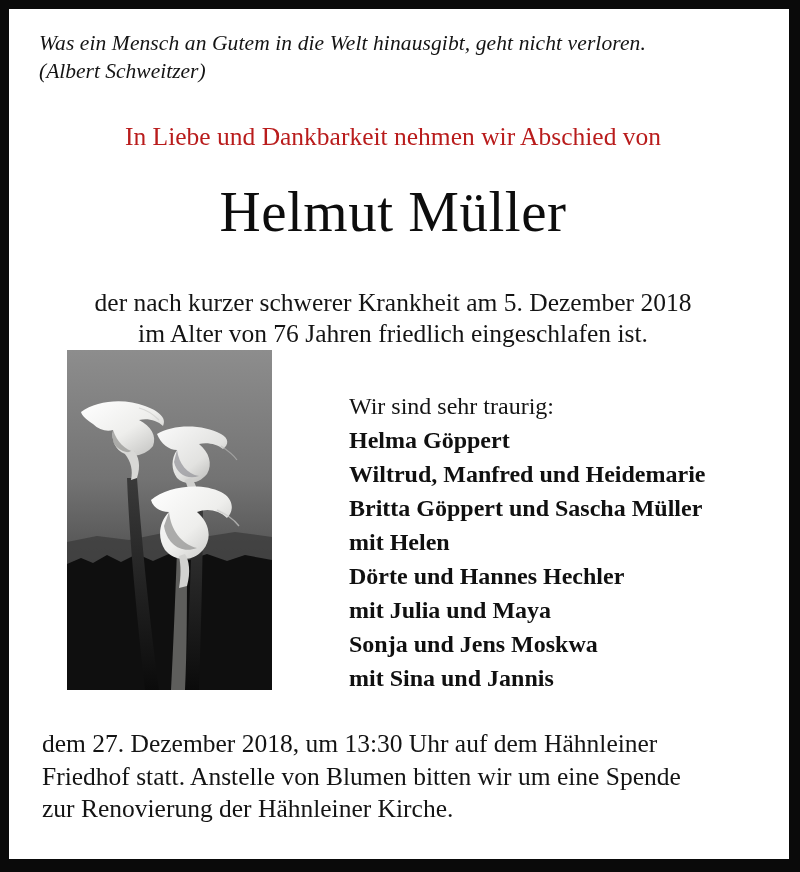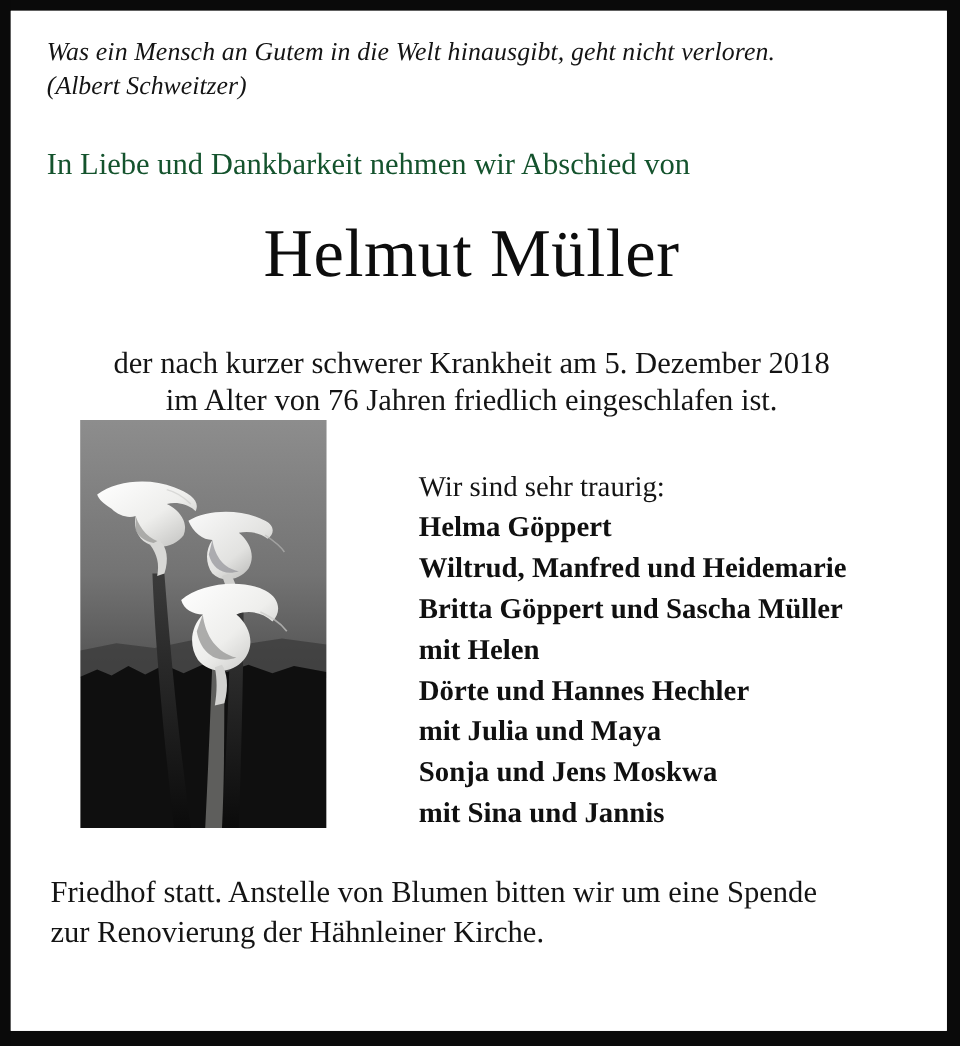--- a/index.html
+++ b/index.html
@@ -64,24 +64,24 @@
     text-align: left;
     color: #141414;
   }
 
   
   .intro {
     position: absolute;
     left: 39px;
     top: 121px;
     width: 708px;
-    text-align: left;
+    text-align: center;
     font-size: 25.5px;
     line-height: 31px;
-    color: #14532d;
+    color: #b91c1c;
   }
 
   
   .name {
     position: absolute;
     left: 39px;
     top: 178px;
     width: 708px;
     text-align: center;
     font-size: 57px;
@@ -240,17 +240,18 @@
     <div class="mourner-line">Wiltrud, Manfred und Heidemarie</div>
     <div class="mourner-line">Britta Göppert und Sascha Müller</div>
     <div class="mourner-line">mit Helen</div>
     <div class="mourner-line">Dörte und Hannes Hechler</div>
     <div class="mourner-line">mit Julia und Maya</div>
     <div class="mourner-line">Sonja und Jens Moskwa</div>
     <div class="mourner-line">mit Sina und Jannis</div>
   </div>
 
   <div class="service">
+    <div>dem 27. Dezember 2018, um 13:30 Uhr auf dem Hähnleiner</div>
     <div>Friedhof statt. Anstelle von Blumen bitten wir um eine Spende</div>
     <div class="last-line">zur Renovierung der Hähnleiner Kirche.</div>
   </div>
 
 </div>
 
 </body></html>

